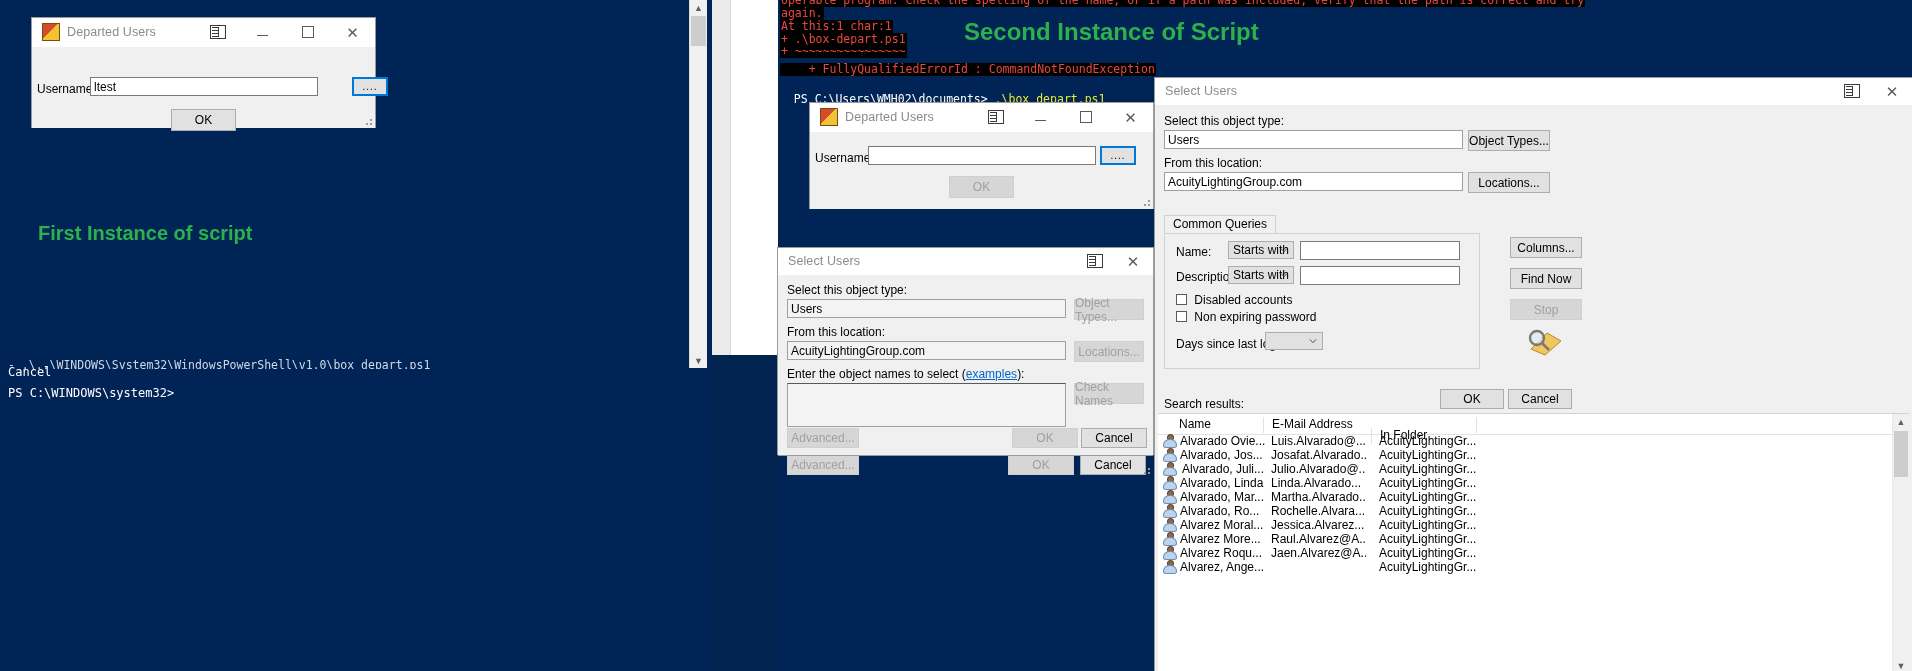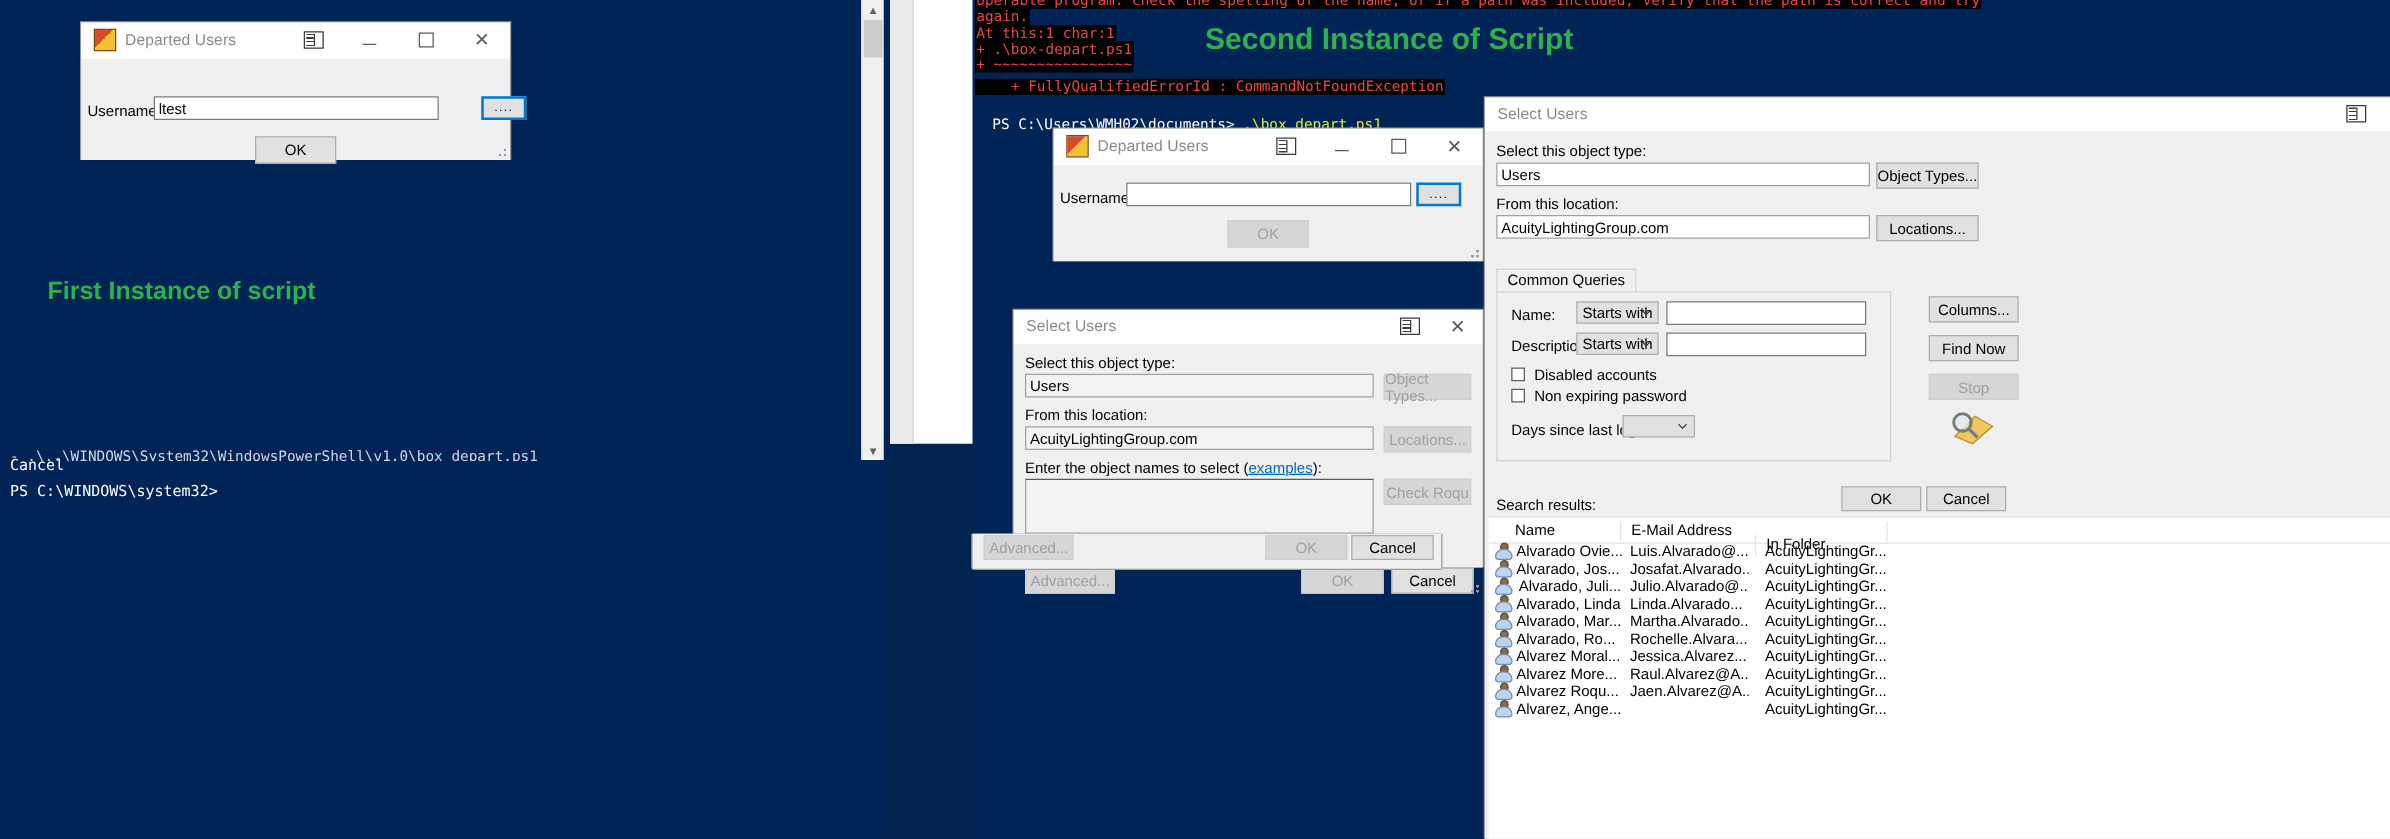--- a/index.html
+++ b/index.html
@@ -4,21 +4,21 @@
 <title>Departed Users / Select Users</title>
 <style>
   html,body{margin:0;padding:0;}
   body{
     width:1912px;height:671px;position:relative;overflow:hidden;
     background:#01234f;
     font-family:"Liberation Sans", sans-serif;
     font-size:12px;color:#000;
   }
   
-  .win{position:absolute;background:#f0f0f0;box-shadow:0 0 0 1px #9a9a9a;margin-left:33px;}
+  .win{position:absolute;background:#f0f0f0;box-shadow:0 0 0 1px #9a9a9a;}
   .titlebar{height:28px;background:#ffffff;display:flex;align-items:center;
             position:relative;border-bottom:1px solid #fff;}
   .titlebar .tbicon{width:16px;height:16px;margin-left:10px;margin-right:7px;position:relative;}
   .titlebar .tbtitle{color:#8a8a8a;font-size:12.5px;letter-spacing:.1px;}
   .tb-btns{position:absolute;right:0;top:0;height:28px;display:flex;align-items:center;}
   .tb-btn{width:45px;height:28px;display:flex;align-items:center;justify-content:center;
           color:#5a5a5a;font-size:13px;line-height:1;}
   .tb-btn.min:after{content:"";display:block;width:11px;height:1px;background:#5a5a5a;margin-top:7px;}
   .tb-btn.max:after{content:"";display:block;width:10px;height:10px;border:1px solid #5a5a5a;}
   .tb-btn.close{font-size:15px;font-weight:300;}
@@ -176,21 +176,21 @@
 
     <div class="lbl" style="position:absolute;left:9px;top:50px;">From this location:</div>
     <div class="tbox flat" style="position:absolute;left:9px;top:66px;width:279px;height:19px;line-height:19px;background:#f3f3f3;">AcuityLightingGroup.com</div>
     <div class="btn disabled" style="position:absolute;left:296px;top:66px;width:70px;height:21px;">Locations...</div>
 
     <div class="lbl" style="position:absolute;left:9px;top:92px;">
       <span>Enter the object names to select (</span><span class="link">examples</span><span>):</span>
     </div>
     <div class="tbox flat" style="position:absolute;left:9px;top:108px;width:279px;height:44px;line-height:16px;
                 border-top:1px solid #5a5a5a;background:#f3f3f3;"></div>
-    <div class="btn disabled" style="position:absolute;left:296px;top:108px;width:70px;height:21px;">Check Roqu</div>
+    <div class="btn disabled" style="position:absolute;left:296px;top:108px;width:70px;height:21px;">Check Names</div>
 
     <div class="btn disabled" style="position:absolute;left:9px;top:179px;width:72px;height:21px;">Advanced...</div>
     <div class="btn disabled" style="position:absolute;left:230px;top:179px;width:66px;height:21px;">OK</div>
     <div class="btn" style="position:absolute;left:302px;top:179px;width:66px;height:21px;">Cancel</div>
   </div>
   <div class="resizer" style="bottom:-22px;"></div>
 </div>
 
 <div style="position:absolute;left:778px;top:427px;width:375px;height:28px;background:#f0f0f0;
             box-shadow:0 1px 0 0 #9a9a9a, -1px 0 0 0 #9a9a9a, 1px 0 0 0 #9a9a9a;"></div>

